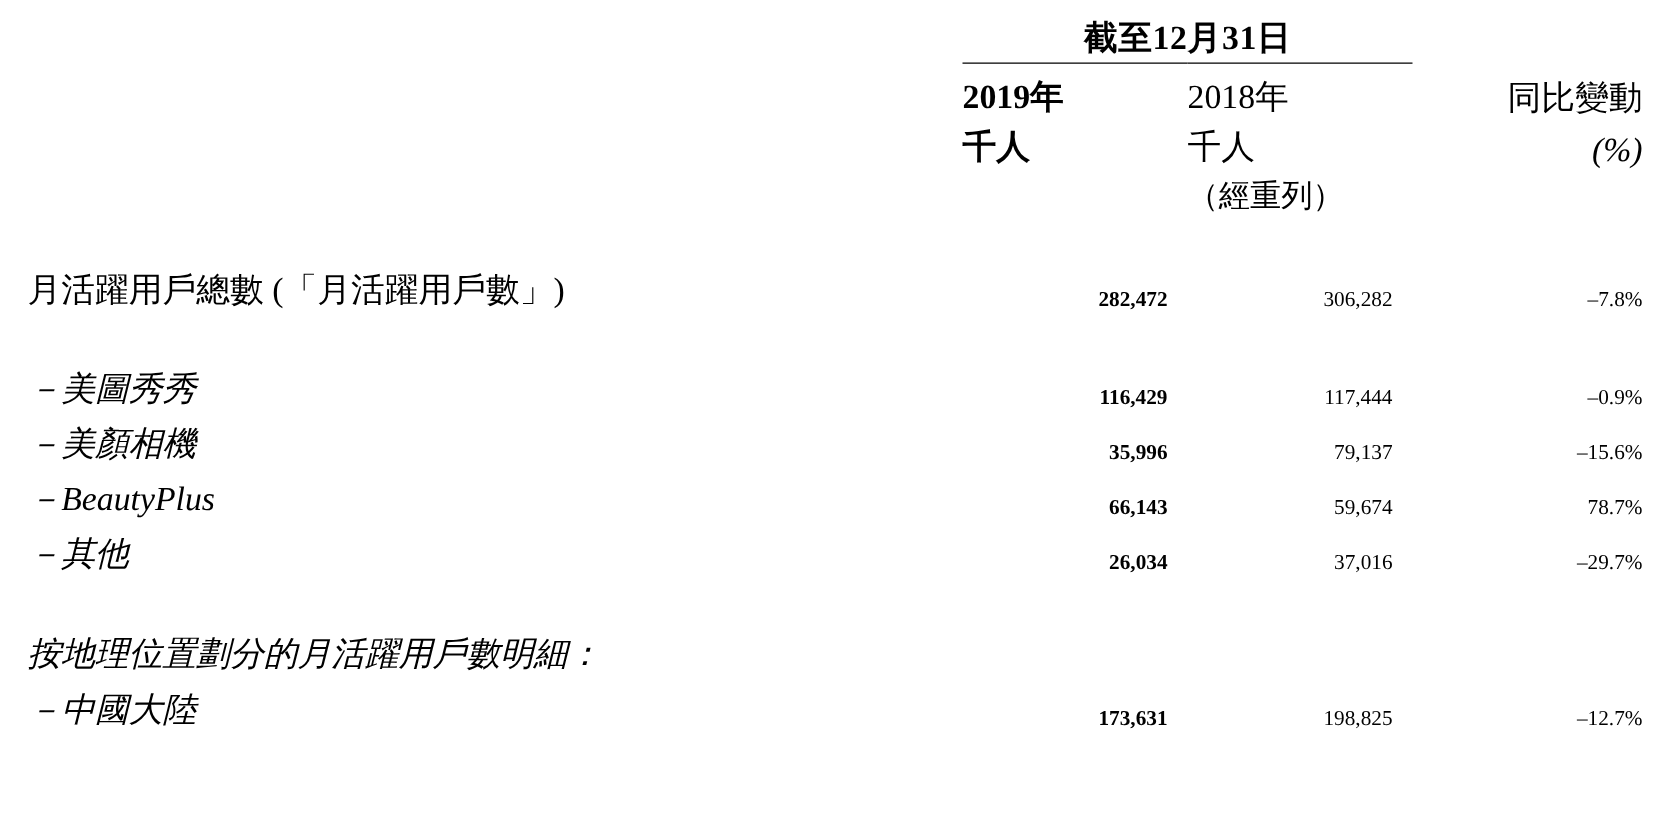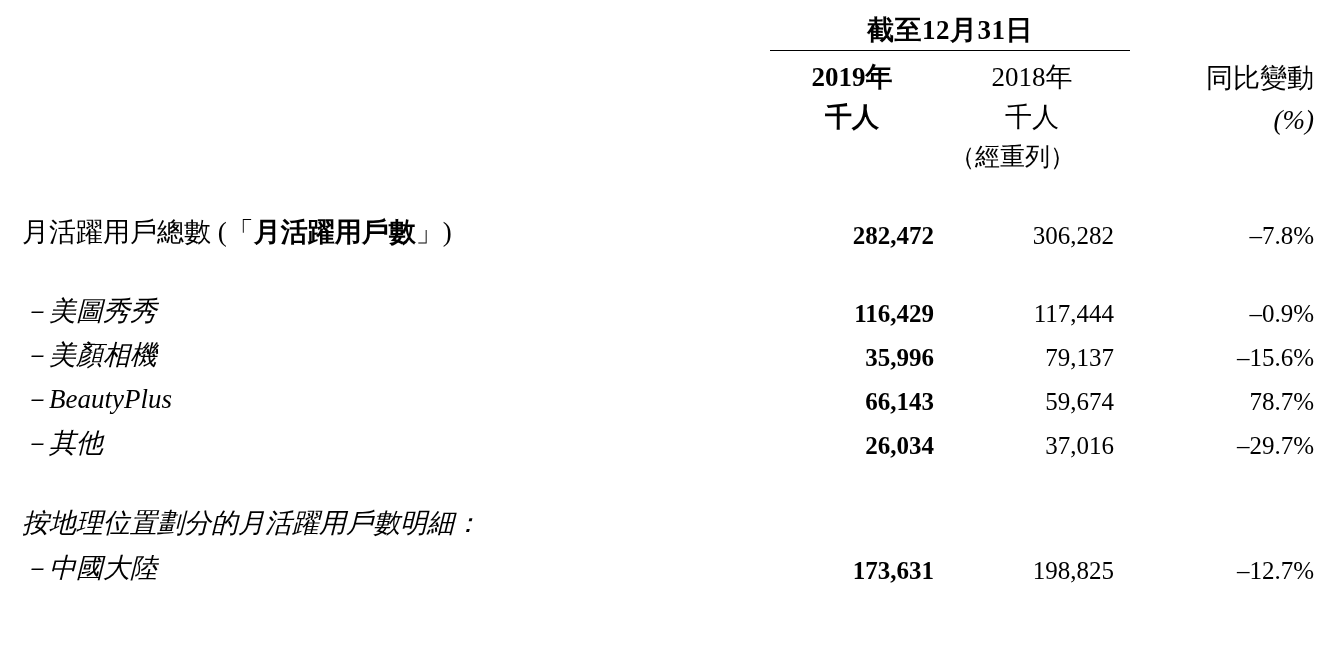--- a/index.html
+++ b/index.html
@@ -42,29 +42,29 @@
     font-size: 27px;
     font-weight: bold;
     padding-top: 12px;
     padding-bottom: 2px;
     letter-spacing: 0.5px;
   }
   .hdr-underline {
     border-bottom: 1.6px solid #000;
   }
   .hdr-year {
-    text-align: center;
+    text-align: left;
     font-size: 27px;
     padding-top: 8px;
     padding-bottom: 1px;
     padding-right: 16px;
   }
   .hdr-year.bold { font-weight: bold; }
   .hdr-unit {
-    text-align: center;
+    text-align: left;
     font-size: 27px;
     padding-top: 3px;
     padding-bottom: 1px;
     padding-right: 16px;
   }
   .hdr-unit.bold { font-weight: bold; }
   .hdr-chg {
     text-align: right;
     font-size: 27px;
     padding-right: 16px;
@@ -99,28 +99,28 @@
   .label.total { font-size: 27px; }
   .label.section {
     font-style: italic;
     padding-top: 6px;
   }
   .label.item {
     font-style: italic;
     padding-top: 4px;
     padding-bottom: 4px;
   }
-  .label .b { font-weight: bold; font-style: normal; margin-top: 30px; }
+  .label .b { font-weight: normal; font-style: normal; margin-top: 30px; }
   .sup {
     font-size: 16px;
     vertical-align: super;
     font-style: italic;
   }
   .num {
-    font-size: 25px;
+    font-size: 17px;
     text-align: right;
     padding-right: 16px;
     padding-top: 5px;
     padding-bottom: 5px;
     white-space: nowrap;
   }
   .num.bold { font-weight: bold; }
 </style>
 </head>
 <body>

